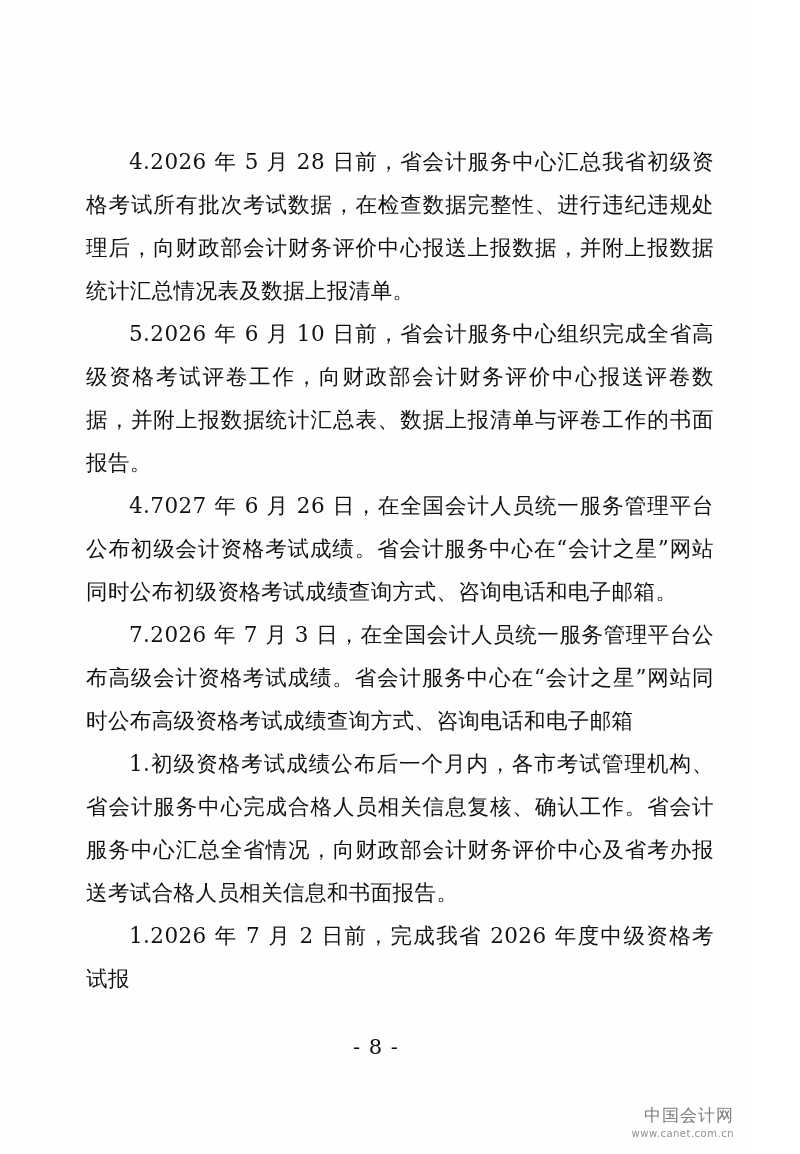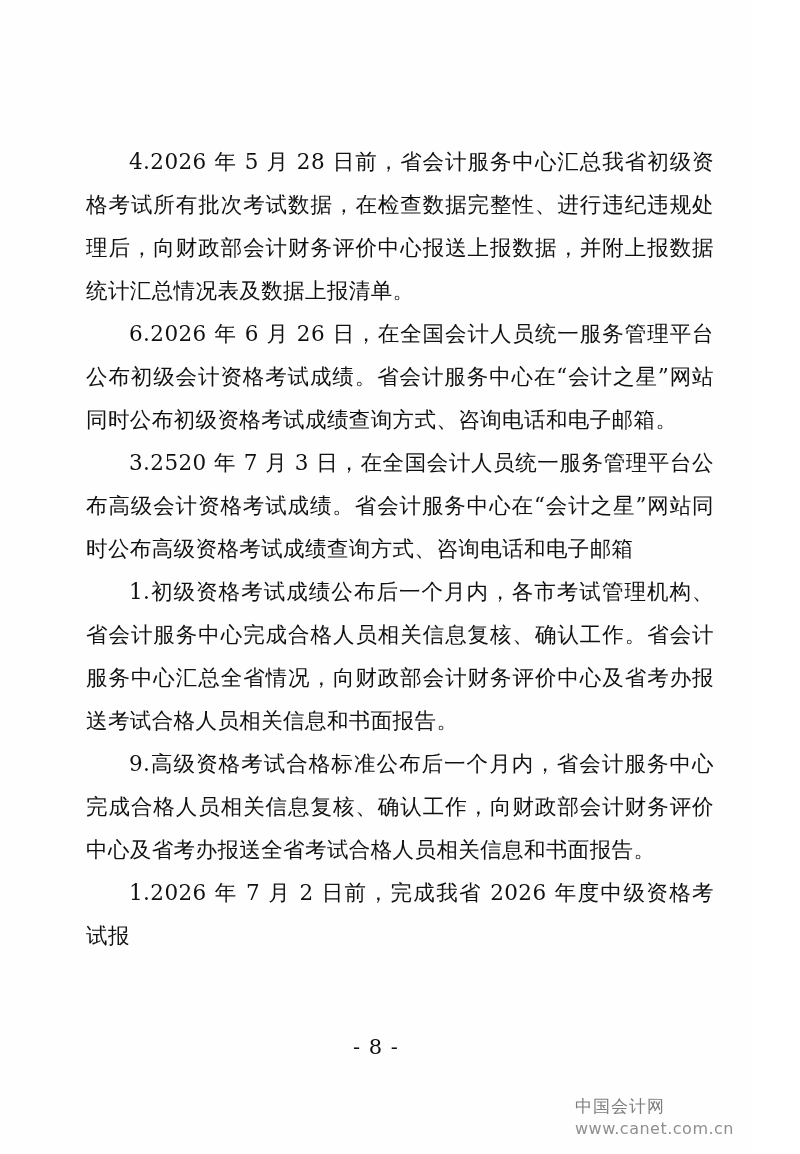--- a/index.html
+++ b/index.html
@@ -47,48 +47,48 @@
     text-align: center;
     font-size: 21px;
     letter-spacing: 1px;
     color: #111;
     font-family: "DejaVu Serif", "Liberation Serif", serif;
   }
   .watermark {
     position: absolute;
     right: 18px;
     bottom: 14px;
-    text-align: left;
+    text-align: right;
     line-height: 1.35;
     color: #8a8a8a;
   }
   .watermark .wm-cn {
     font-size: 17px;
     letter-spacing: 1px;
     color: #7d7d7d;
     font-family: "DejaVu Sans", "Liberation Sans", sans-serif;
   }
   .watermark .wm-en {
-    font-size: 16px;
+    font-size: 10px;
     letter-spacing: 0.5px;
     color: #8f8f8f;
     font-family: "DejaVu Sans", "Liberation Sans", sans-serif;
   }
 </style>
 </head>
 <body>
 
 <div class="page">
 
   <div class="content">
     <p class="para">4.2026 年 5 月 28 日前，省会计服务中心汇总我省初级资格考试所有批次考试数据，在检查数据完整性、进行违纪违规处理后，向财政部会计财务评价中心报送上报数据，并附上报数据统计汇总情况表及数据上报清单。</p>
-    <p class="para">6.2026 年 6 月 26 日，在全国会计人员统一服务管理平台公布初级会计资格考试成绩。省会计服务中心在“会计之星”网站同时公布初级资格考试成绩查询方式、咨询电话和电子邮箱。</p>
-    <p class="para">3.2520 年 7 月 3 日，在全国会计人员统一服务管理平台公布高级会计资格考试成绩。省会计服务中心在“会计之星”网站同时公布高级资格考试成绩查询方式、咨询电话和电子邮箱</p>
+    <p class="para">5.2026 年 6 月 10 日前，省会计服务中心组织完成全省高级资格考试评卷工作，向财政部会计财务评价中心报送评卷数据，并附上报数据统计汇总表、数据上报清单与评卷工作的书面报告。</p>
+    <p class="para">4.7027 年 6 月 26 日，在全国会计人员统一服务管理平台公布初级会计资格考试成绩。省会计服务中心在“会计之星”网站同时公布初级资格考试成绩查询方式、咨询电话和电子邮箱。</p>
+    <p class="para">7.2026 年 7 月 3 日，在全国会计人员统一服务管理平台公布高级会计资格考试成绩。省会计服务中心在“会计之星”网站同时公布高级资格考试成绩查询方式、咨询电话和电子邮箱</p>
     <p class="para">1.初级资格考试成绩公布后一个月内，各市考试管理机构、省会计服务中心完成合格人员相关信息复核、确认工作。省会计服务中心汇总全省情况，向财政部会计财务评价中心及省考办报送考试合格人员相关信息和书面报告。</p>
-    <p class="para">9.高级资格考试合格标准公布后一个月内，省会计服务中心完成合格人员相关信息复核、确认工作，向财政部会计财务评价中心及省考办报送全省考试合格人员相关信息和书面报告。</p>
     <p class="para">1.2026 年 7 月 2 日前，完成我省 2026 年度中级资格考试报</p>
   </div>
 
   <div class="page-number">- 8 -</div>
 
   <div class="watermark">
     <div class="wm-cn">中国会计网</div>
     <div class="wm-en">www.canet.com.cn</div>
   </div>
 

